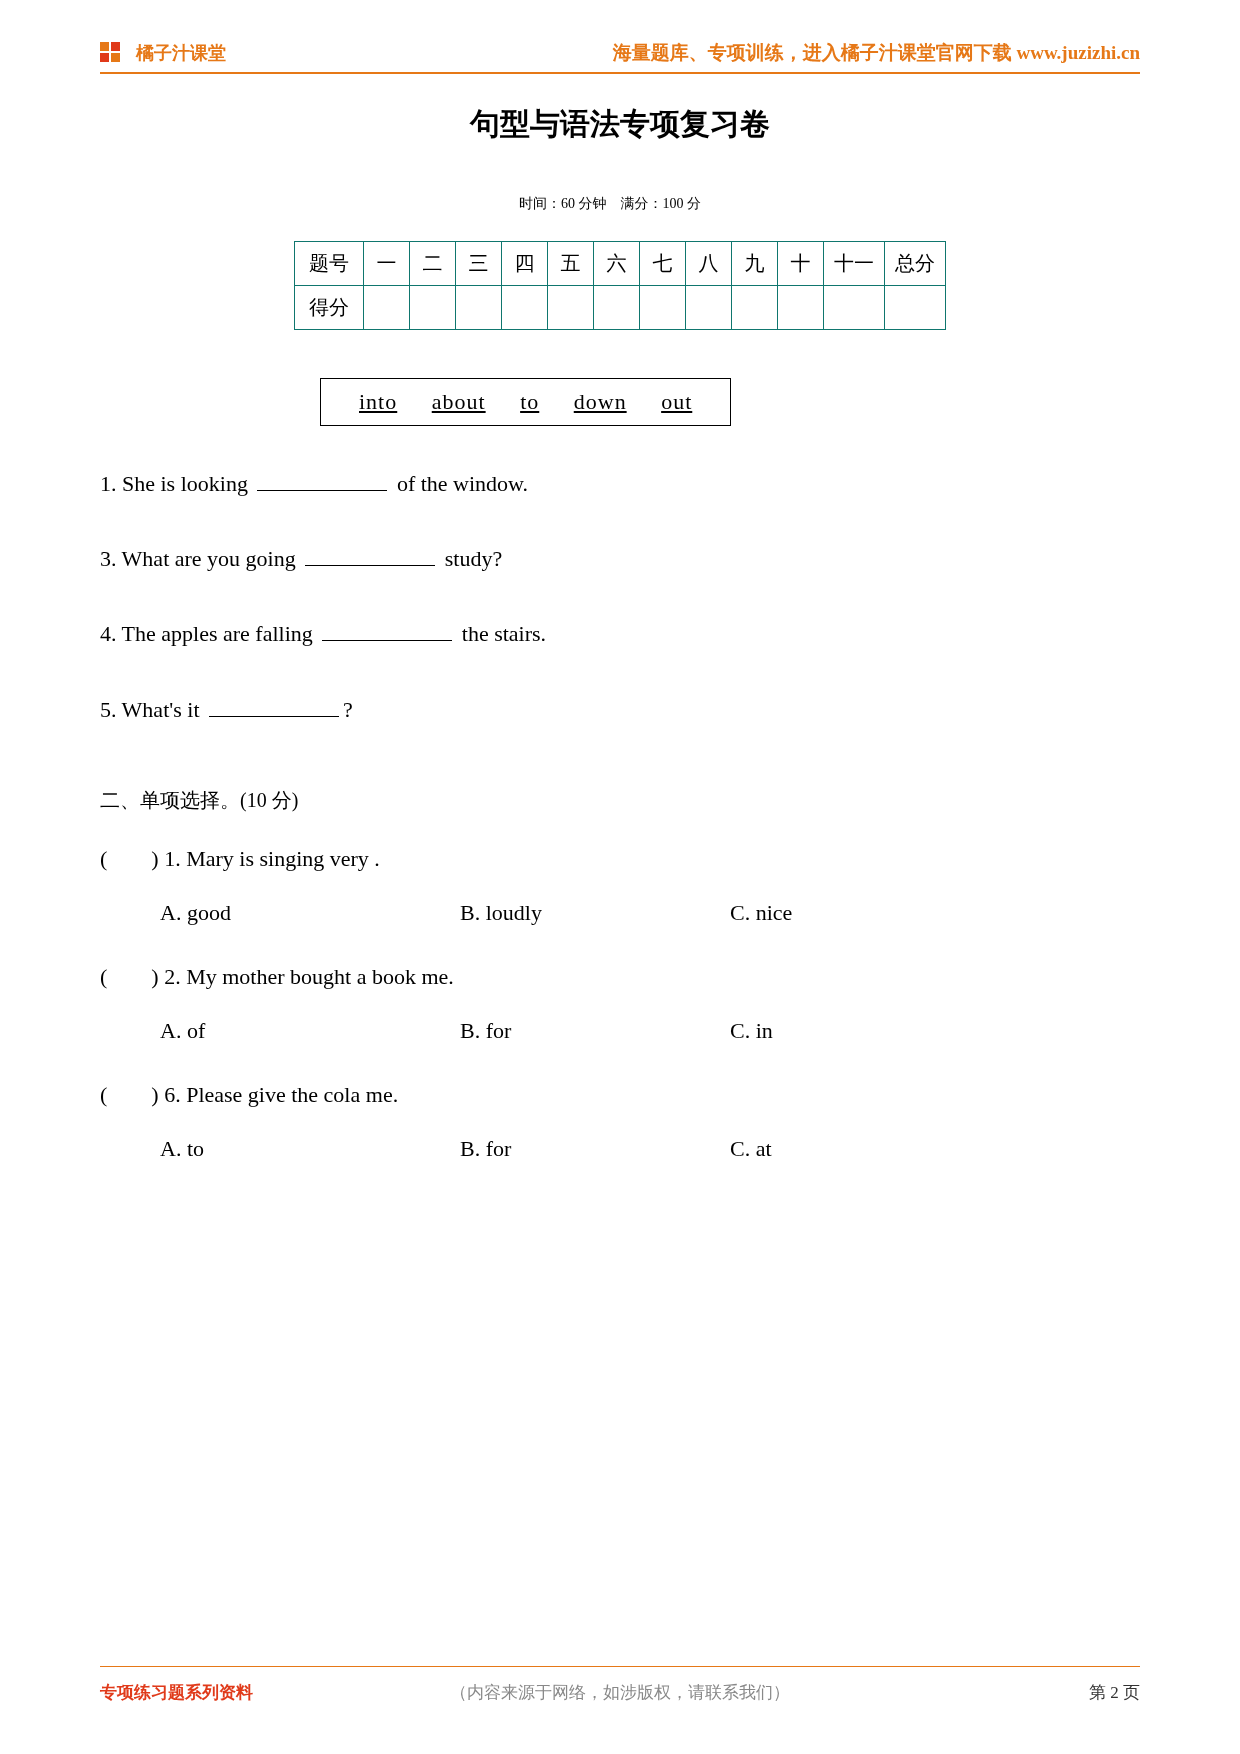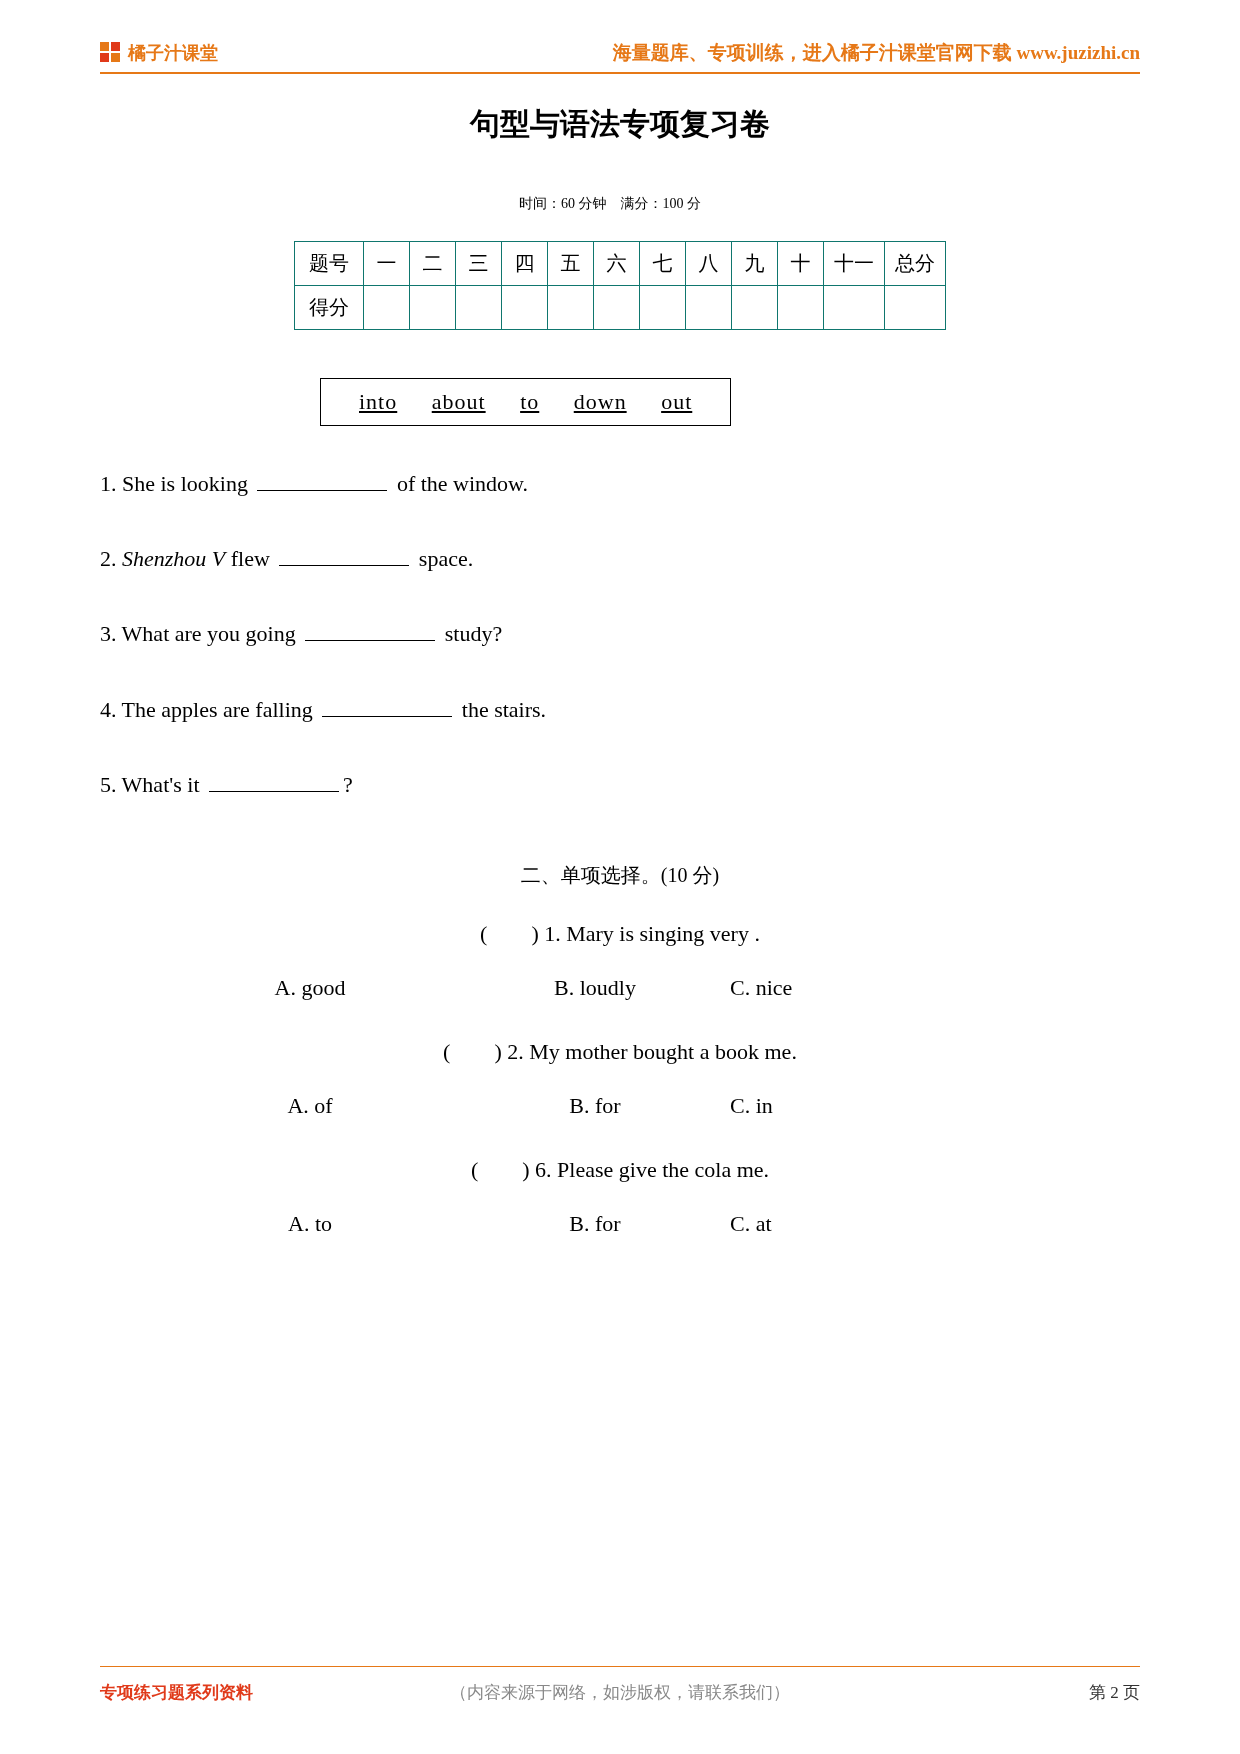--- a/index.html
+++ b/index.html
@@ -20,21 +20,21 @@
       display: flex;
       justify-content: space-between;
       align-items: center;
       border-bottom: 2px solid #e67817;
       padding-bottom: 6px;
       margin-bottom: 30px;
     }
     .logo {
       display: flex;
       align-items: center;
-      gap: 6px;
+      gap: 14px;
     }
     .logo-mark {
       display: inline-block;
       width: 22px;
       height: 22px;
       position: relative;
     }
     .logo-mark .sq { position: absolute; width: 9px; height: 9px; }
     .logo-mark .a { left: 0; top: 0; background: #e67817; }
     .logo-mark .b { left: 11px; top: 0; background: #e03a1a; }
@@ -102,21 +102,21 @@
     }
     .question-line .blank {
       display: inline-block;
       border-bottom: 1px solid #000;
       width: 130px;
       vertical-align: baseline;
       height: 1em;
       margin: 0 4px;
     }
     .italic { font-style: italic; }
-    .section2 { margin-top: 60px; text-align: center; }
+    .section2 { margin-top: 60px; }
     .mc-line {
       font-family: "Times New Roman", serif;
       font-size: 22px;
       margin-bottom: 26px;
     }
     .mc-options {
       display: flex;
       margin-left: 60px;
       margin-bottom: 36px;
       font-family: "Times New Roman", serif;
@@ -208,23 +208,20 @@
     <span>about</span>
     <span>to</span>
     <span>down</span>
     <span>out</span>
   </div>
 
   <div class="question-line">
     <span>1. She is looking </span><span class="blank"></span><span> of the window.</span>
   </div>
   <div class="question-line">
-    <span>2. <span class="italic">Shenzhou V</span> flew </span><span class="blank"></span><span> space.</span>
-  </div>
-  <div class="question-line">
     <span>3. What are you going </span><span class="blank"></span><span> study?</span>
   </div>
   <div class="question-line">
     <span>4. The apples are falling </span><span class="blank"></span><span> the stairs.</span>
   </div>
   <div class="question-line">
     <span>5. What's it </span><span class="blank"></span><span>?</span>
   </div>
 
   <div class="section2">

